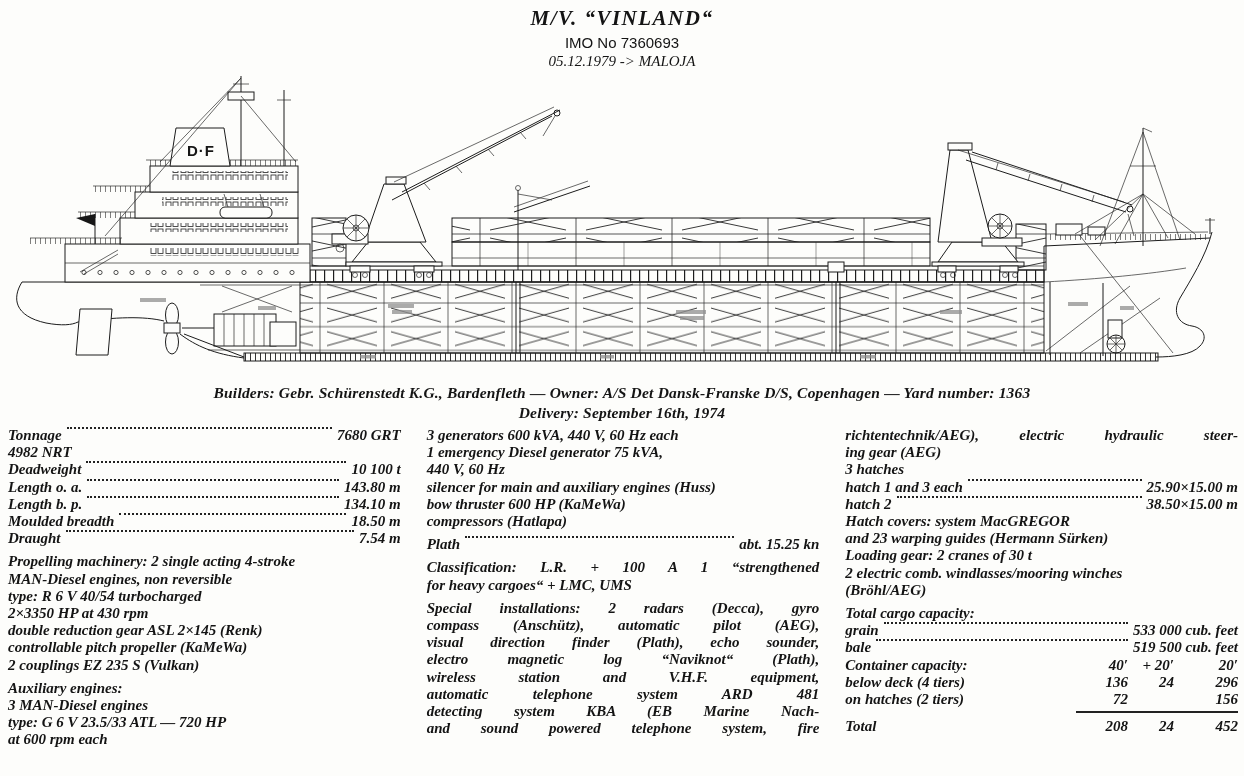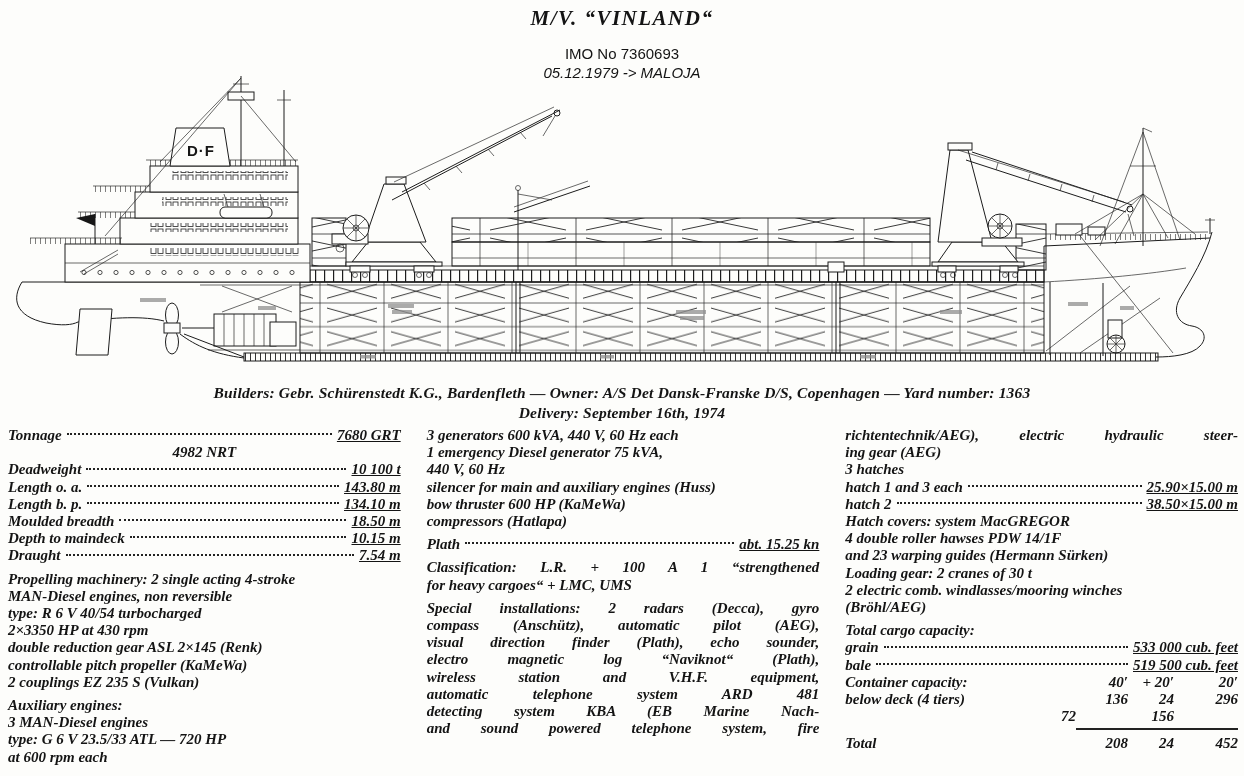--- a/index.html
+++ b/index.html
@@ -4,45 +4,45 @@
 <style>
   html,body{margin:0;padding:0;background:#e8e8e8;}
   .page{
     position:relative; width:1244px; height:776px; background:#fdfdfb;
     font-family:"Liberation Serif", serif; color:#141414; overflow:hidden;
     margin:0 auto;
   }
   
   .hdr{position:absolute; top:6px; left:0; width:100%; text-align:center;}
   .title{font-size:21px; font-weight:bold; font-style:italic; letter-spacing:1.5px;}
-  .imo{font-family:"Liberation Sans", sans-serif; font-size:15px; margin-top:14px;}
-  .rename{font-family:Liberation Sans, sans-serif; font-size:15px; font-style:italic; margin-top:2px;}
+  .imo{font-family:"Liberation Sans", sans-serif; font-size:15px; margin-top:3px;}
+  .rename{font-family:Liberation Serif, serif; font-size:15px; font-style:italic; margin-top:2px;}
   
   .draw{position:absolute; top:66px; left:0;}
   svg{display:block;}
   .ln{stroke:#1c1c1c; stroke-width:1; fill:none;}
   .thin{stroke:#2a2a2a; stroke-width:0.7; fill:none;}
   .fw{fill:#fdfdfb; stroke:#1c1c1c; stroke-width:1;}
   .blk{fill:#161616; stroke:none;}
   .gm{fill:#8f8f8f; opacity:0.75;}
   
   .cap{position:absolute; top:383px; left:0; width:100%; text-align:center;
        font-size:15.5px; font-weight:bold; font-style:italic; line-height:20px; letter-spacing:0.2px;}
   
   .specs{position:absolute; top:427px; left:8px; width:1230px;
          display:grid; grid-template-columns:1fr 1fr 1fr; column-gap:26px;
          font-size:15px; font-weight:bold; font-style:italic; line-height:17.2px;}
   .sp-line{white-space:nowrap;}
   .jline{white-space:normal; text-align:justify; text-align-last:justify;}
   .sp-gap{height:6px;}
-  .dotrow{display:flex; align-items:center;}
+  .dotrow{display:flex; align-items:flex-start;}
   .dr-label{white-space:nowrap;}
   .dr-dots{flex:1 1 auto; border-bottom:2px dotted #222; margin:0 5px 3px 5px; min-width:12px;}
-  .dr-val{white-space:nowrap;text-decoration:underline;}
-  .sp-valrow{text-align:center;}
+  .dr-val{white-space:nowrap;}
+  .sp-valrow{text-align:left;}
   .ct{display:grid; grid-template-columns:1fr 52px 46px 64px;}
   .ct-num{text-align:right;}
   .ct-rule{grid-column:2/5; border-top:2px solid #222; margin-top:3px;}
   .ct-total{padding-top:5px;}
 </style>
 </head>
 <body>
 
 <div class="page">
 
@@ -361,25 +361,20 @@
           <div class="dr-label">Length b. p.</div>
           <div class="dr-dots"></div>
           <div class="dr-val">134.10 m</div>
         </div>
         <div class="dotrow">
           <div class="dr-label">Moulded breadth</div>
           <div class="dr-dots"></div>
           <div class="dr-val">18.50 m</div>
         </div>
         <div class="dotrow">
-          <div class="dr-label">Depth to maindeck</div>
-          <div class="dr-dots"></div>
-          <div class="dr-val">10.15 m</div>
-        </div>
-        <div class="dotrow">
           <div class="dr-label">Draught</div>
           <div class="dr-dots"></div>
           <div class="dr-val">7.54 m</div>
         </div>
         <div class="sp-gap"></div>
         <div class="sp-line">Propelling machinery: 2 single acting 4-stroke</div>
         <div class="sp-line">MAN-Diesel engines, non reversible</div>
         <div class="sp-line">type: R 6 V 40/54 turbocharged</div>
         <div class="sp-line">2×3350 HP at 430 rpm</div>
         <div class="sp-line">double reduction gear ASL 2×145 (Renk)</div>
@@ -425,21 +420,20 @@
           <div class="dr-label">hatch 1 and 3 each</div>
           <div class="dr-dots"></div>
           <div class="dr-val">25.90×15.00 m</div>
         </div>
         <div class="dotrow">
           <div class="dr-label">hatch 2</div>
           <div class="dr-dots"></div>
           <div class="dr-val">38.50×15.00 m</div>
         </div>
         <div class="sp-line">Hatch covers: system MacGREGOR</div>
-        <div class="sp-line">4 double roller hawses PDW 14/1F</div>
         <div class="sp-line">and 23 warping guides (Hermann Sürken)</div>
         <div class="sp-line">Loading gear: 2 cranes of 30 t</div>
         <div class="sp-line">2 electric comb. windlasses/mooring winches</div>
         <div class="sp-line">(Bröhl/AEG)</div>
         <div class="sp-gap"></div>
         <div class="sp-line">Total cargo capacity:</div>
         <div class="dotrow">
           <div class="dr-label">grain</div>
           <div class="dr-dots"></div>
           <div class="dr-val">533 000 cub. feet</div>
@@ -451,20 +445,21 @@
         </div>
         <div class="ct">
           <div class="ct-label">Container capacity:</div>
           <div class="ct-num ct-head">40′</div>
           <div class="ct-num ct-head">+ 20′</div>
           <div class="ct-num ct-head">20′</div>
           <div class="ct-label">below deck (4 tiers)</div>
           <div class="ct-num">136</div>
           <div class="ct-num">24</div>
           <div class="ct-num">296</div>
+          <div class="ct-label">on hatches (2 tiers)</div>
           <div class="ct-num">72</div>
           <div class="ct-num"></div>
           <div class="ct-num">156</div>
           <div class="ct-rule"></div>
           <div class="ct-label ct-total">Total</div>
           <div class="ct-num ct-total">208</div>
           <div class="ct-num ct-total">24</div>
           <div class="ct-num ct-total">452</div>
         </div>
       </div>

